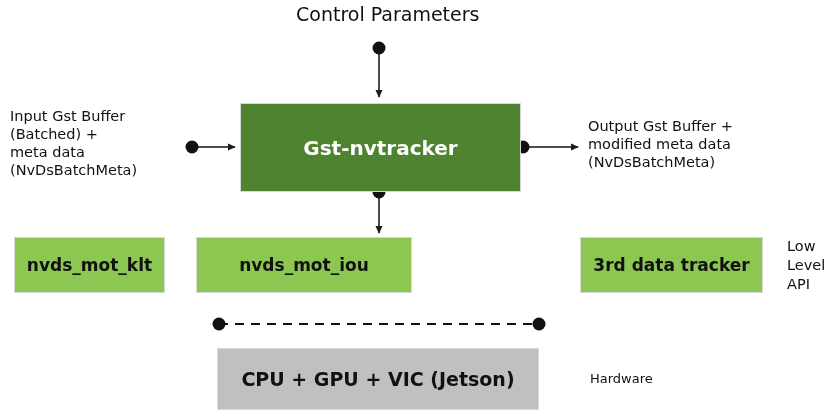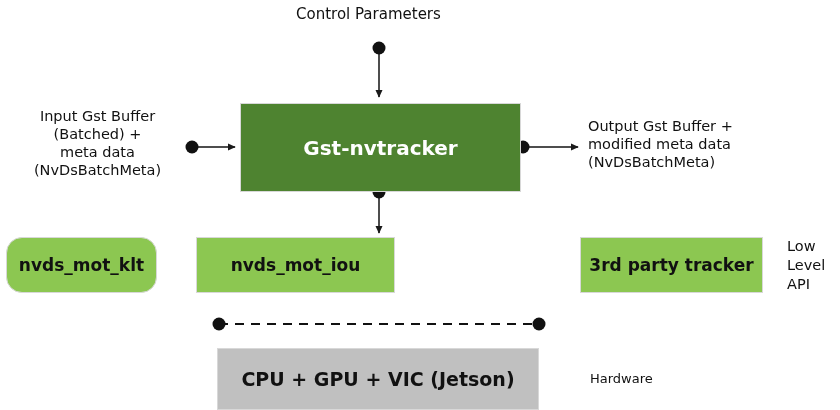--- a/index.html
+++ b/index.html
@@ -42,22 +42,22 @@
     color: #ffffff;
     font-size: 20px;
   }
   .box-ll {
     top: 237px;
     height: 56px;
     background: #8CC751;
     color: #111111;
     font-size: 17px;
   }
-  .ll-1 { left: 6px;   width: 151px; border-radius: 16px; }
-  .ll-2 { left: 196px; width: 199px; }
+  .ll-1 { left: 14px;   width: 151px; }
+  .ll-2 { left: 196px; width: 216px; }
   .ll-3 { left: 387px; width: 179px; }
   .ll-4 { left: 580px; width: 183px; }
   .box-hw {
     left: 217px;
     top: 348px;
     width: 322px;
     height: 62px;
     background: #C0C0C0;
     color: #111111;
     font-size: 19px;
@@ -68,27 +68,27 @@
     color: #111111;
     font-size: 14.5px;
     line-height: 18px;
     white-space: pre-line;
   }
   .label-control {
     left: 296px;
     top: 5px;
     width: 200px;
     text-align: left;
-    font-size: 15px;
+    font-size: 19px;
   }
   .label-input {
     left: 10px;
     top: 107px;
     width: 175px;
-    text-align: center;
+    text-align: left;
   }
   .label-output {
     left: 588px;
     top: 117px;
     width: 230px;
     text-align: left;
   }
   .label-lowlevel {
     left: 787px;
     top: 237px;
@@ -151,21 +151,21 @@
 (NvDsBatchMeta)</div>
 
   <div class="label label-output">Output Gst Buffer +
 modified meta data
 (NvDsBatchMeta)</div>
 
   <div class="box box-main">Gst-nvtracker</div>
 
   <div class="box box-ll ll-1">nvds_mot_klt</div>
   <div class="box box-ll ll-2">nvds_mot_iou</div>
-  <div class="box box-ll ll-4">3rd party tracker</div>
+  <div class="box box-ll ll-4">3rd data tracker</div>
 
   <div class="label label-lowlevel">Low
 Level
 API</div>
 
   <div class="box box-hw">CPU + GPU + VIC (Jetson)</div>
 
   <div class="label label-hardware">Hardware</div>
 
 </div>

